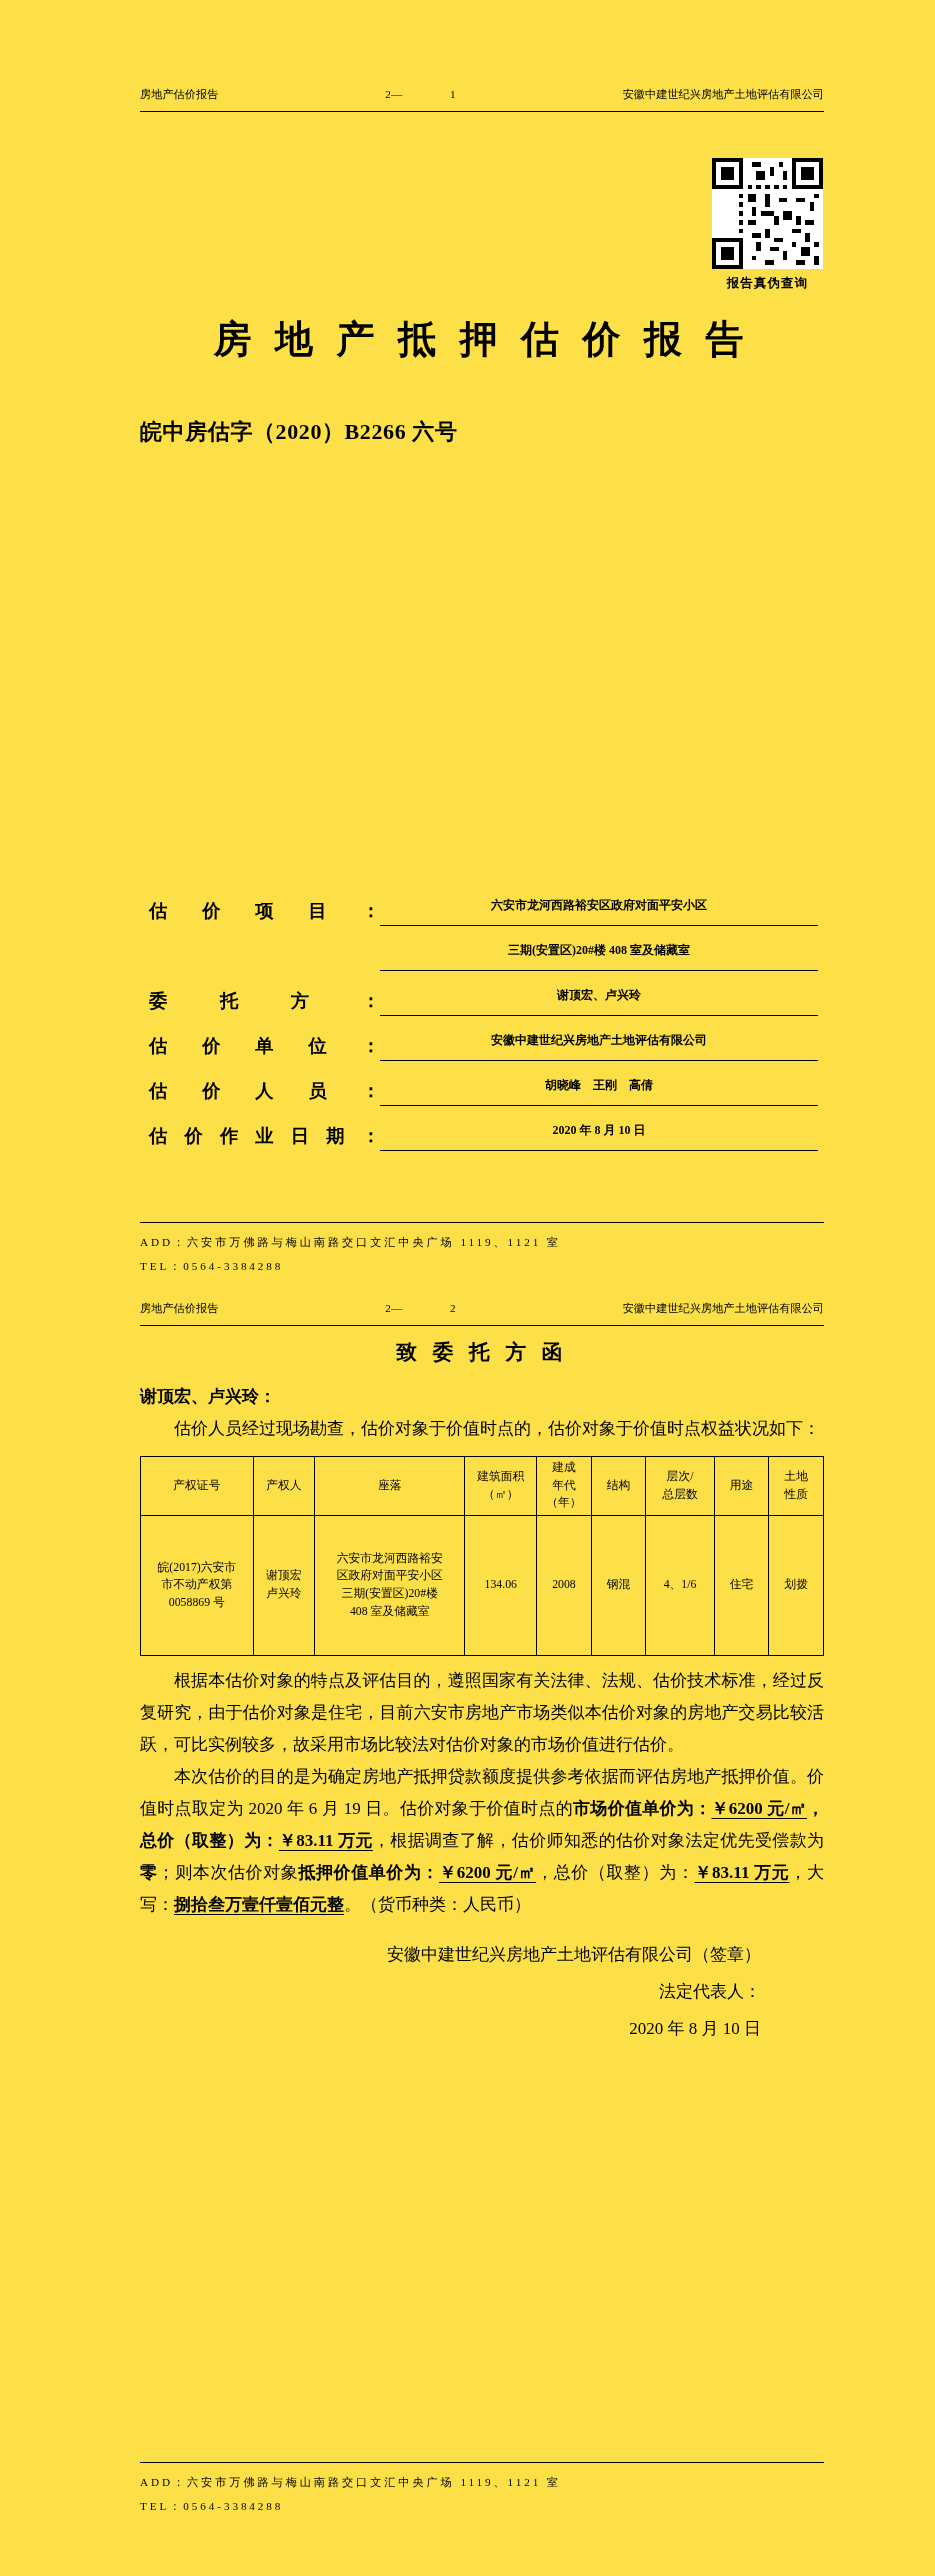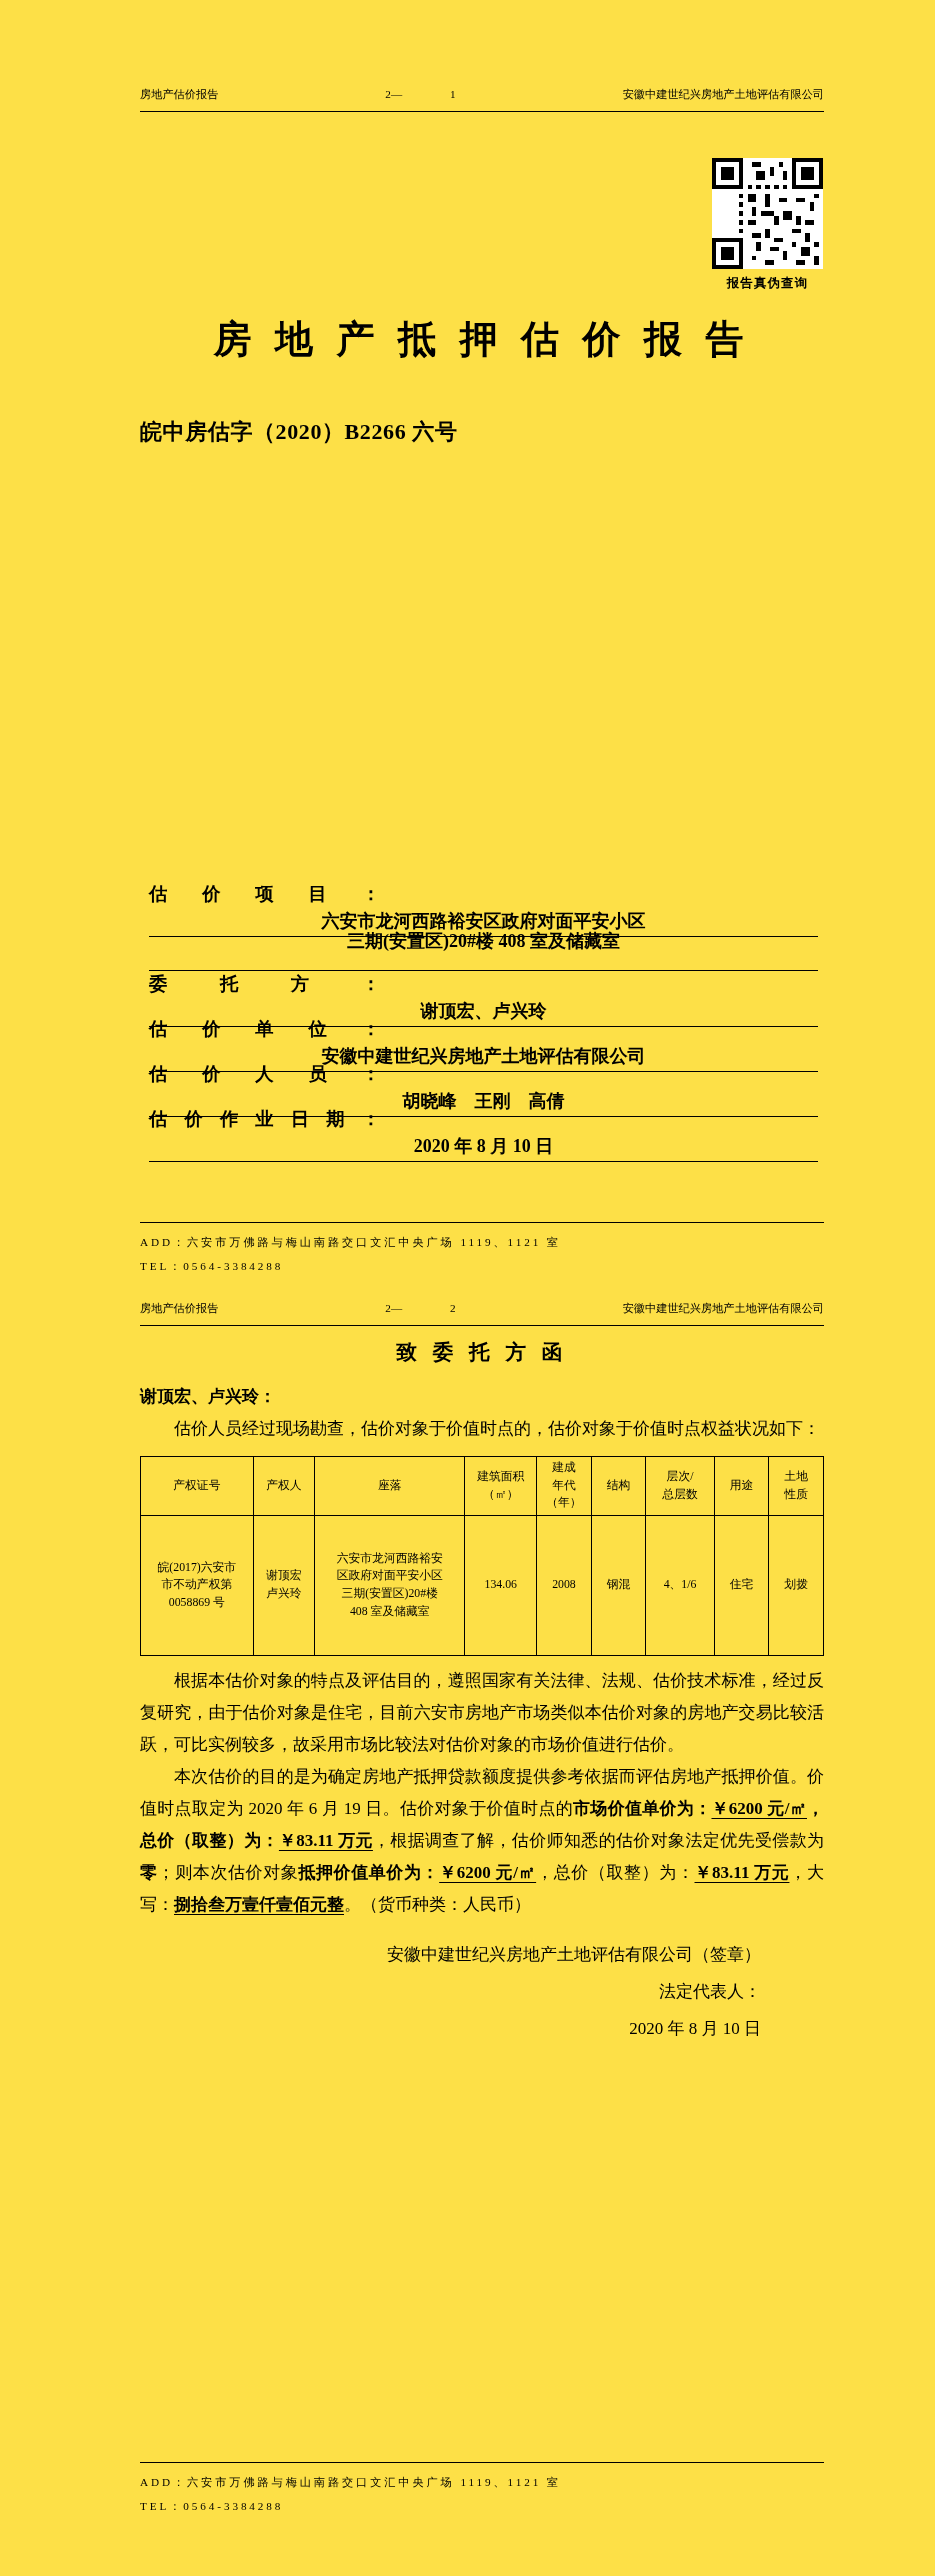--- a/index.html
+++ b/index.html
@@ -43,28 +43,28 @@
     position:absolute; top:314px; left:140px; right:112px;
     text-align:center; font-size:38px; font-weight:bold; letter-spacing:7px;
     white-space:nowrap;
   }
   .doc-number {
     position:absolute; top:402px; left:140px; right:112px;
     text-align:left; font-size:22px; font-weight:bold; letter-spacing:0.6px;margin-top:15px;
   }
 
   .cover-form { position:absolute; top:881px; left:149px; right:118px; }
-  .form-row { display:flex; height:45px;flex-direction:column; }
+  .form-row { display:flex; align-items:flex-end; height:45px; }
   .form-label {
     width:231px; font-size:18.3px; font-weight:bold;
     text-align:justify; text-align-last:justify; padding-bottom:2.9px;
   }
   .form-value {
     flex:1; border-bottom:1.8px solid #000; text-align:center;
-    font-size:18px; font-weight:bold; padding-bottom:3px; white-space:nowrap;
+    font-size:12px; font-weight:bold; padding-bottom:11px; white-space:nowrap;
   }
 
   
   .letter-title {
     position:absolute; top:50px; left:140px; right:112px;
     text-align:center; font-size:20.6px; font-weight:bold; letter-spacing:5.3px;
     white-space:nowrap;
   }
   .letter-body { position:absolute; top:93px; left:140px; right:112px; }
   .salutation { font-size:17px; font-weight:bold; line-height:32px; }

